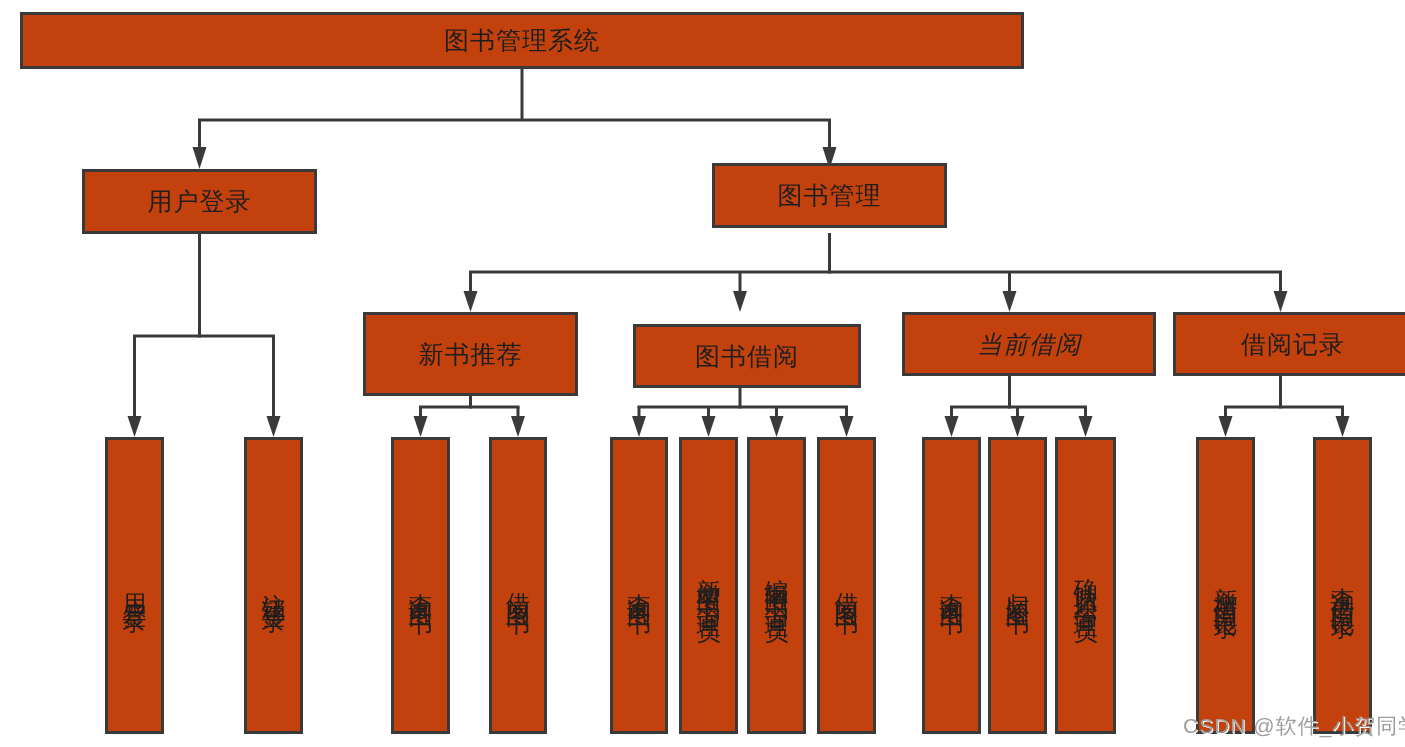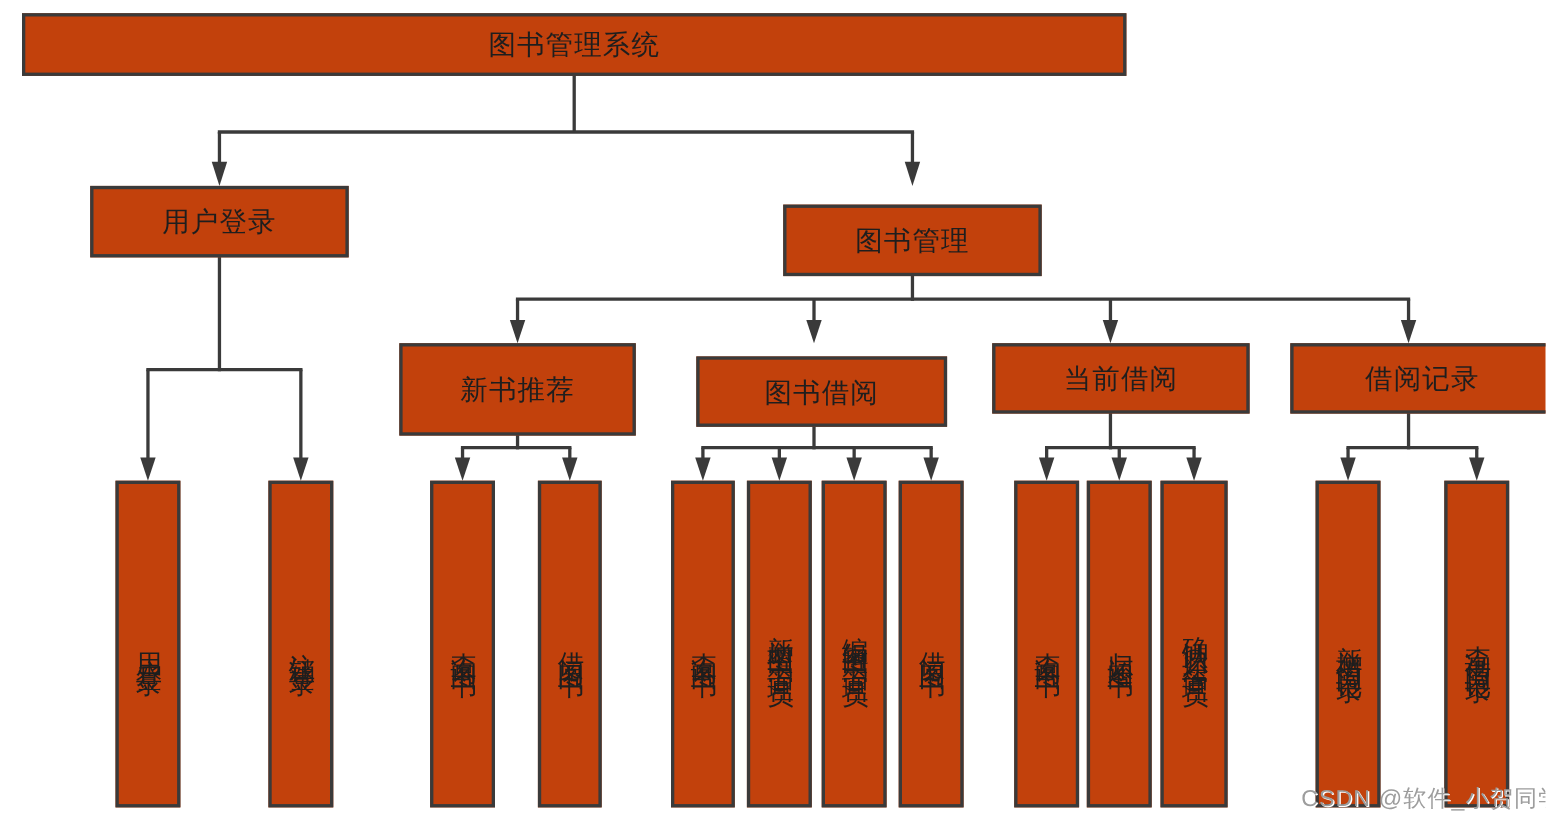--- a/index.html
+++ b/index.html
@@ -133,31 +133,31 @@
     </g>
   </svg>
 
   <div class="node root-node" style="left:20px; top:12px; width:1004px; height:57px;">
     <span>图书管理系统</span>
   </div>
 
   <div class="node h-node" style="left:82px; top:169px; width:235px; height:65px;">
     <span>用户登录</span>
   </div>
-  <div class="node h-node" style="left:712px; top:186px; width:235px; height:65px;">
+  <div class="node h-node" style="left:712px; top:163px; width:235px; height:65px;">
     <span>图书管理</span>
   </div>
 
   <div class="node h-node" style="left:363px; top:312px; width:215px; height:84px;">
     <span>新书推荐</span>
   </div>
   <div class="node h-node" style="left:633px; top:324px; width:228px; height:64px;font-family:Liberation Mono, monospace;">
     <span>图书借阅</span>
   </div>
-  <div class="node h-node" style="left:902px; top:312px; width:234px; height:64px;">
+  <div class="node h-node" style="left:902px; top:312px; width:254px; height:64px;font-style:italic;">
     <span>当前借阅</span>
   </div>
   <div class="node h-node" style="left:1173px; top:312px; width:240px; height:64px;">
     <span>借阅记录</span>
   </div>
 
   <div class="node leaf" style="left:105px; top:437px; width:59px; height:297px;">
     <span class="vtext">用户登录</span>
   </div>
   <div class="node leaf" style="left:244px; top:437px; width:59px; height:297px;">

